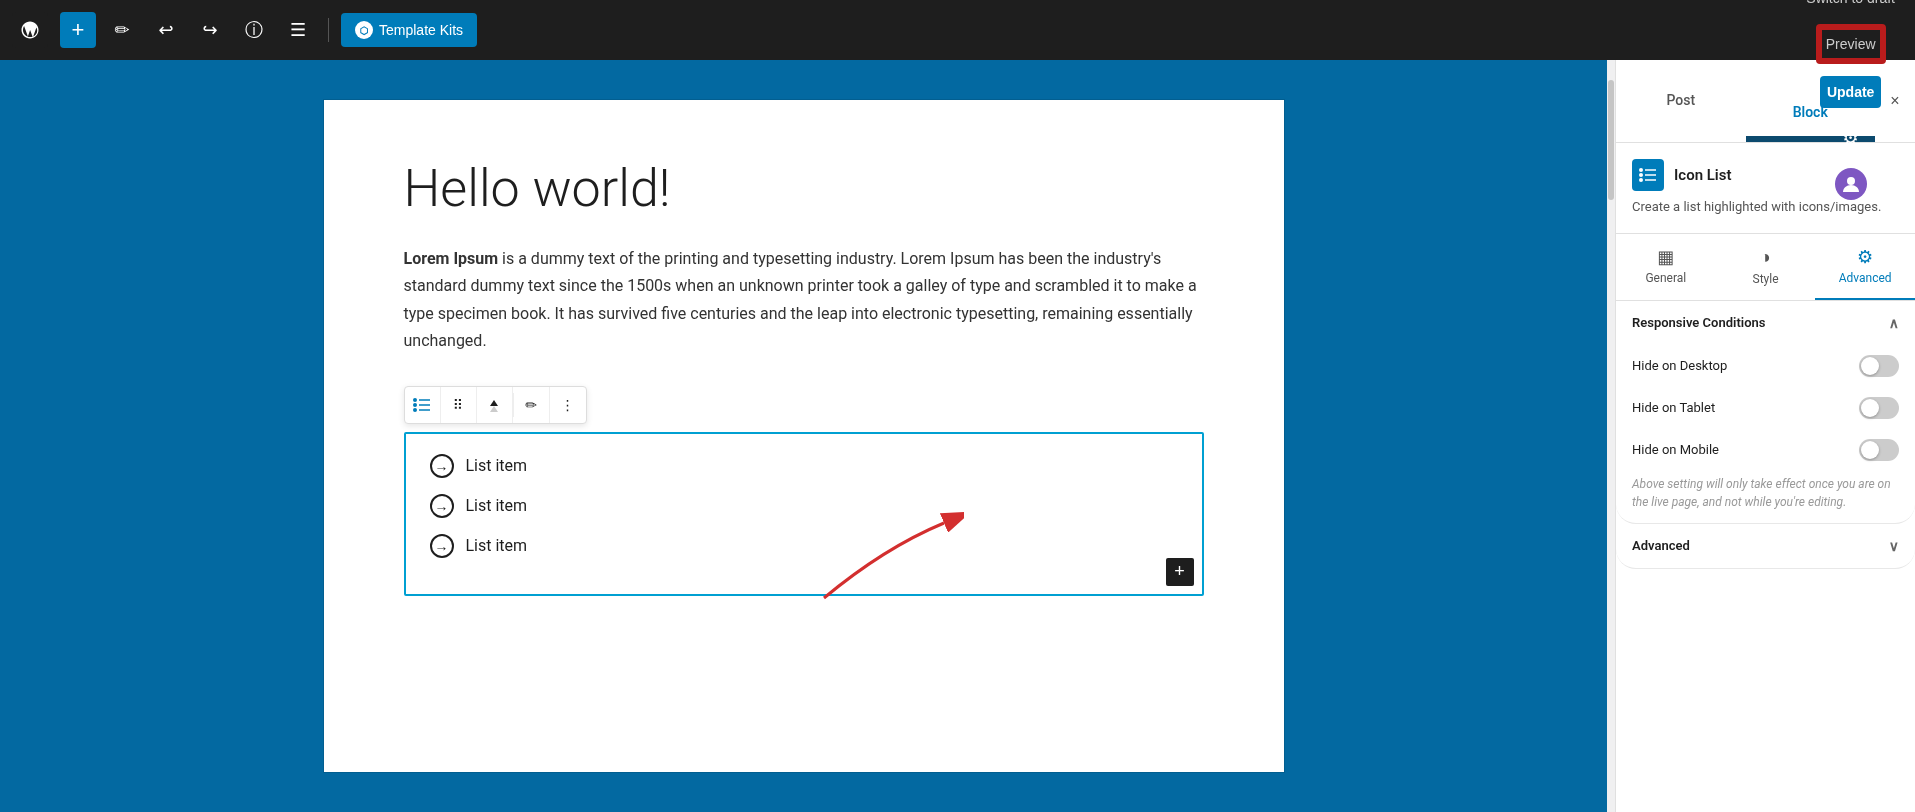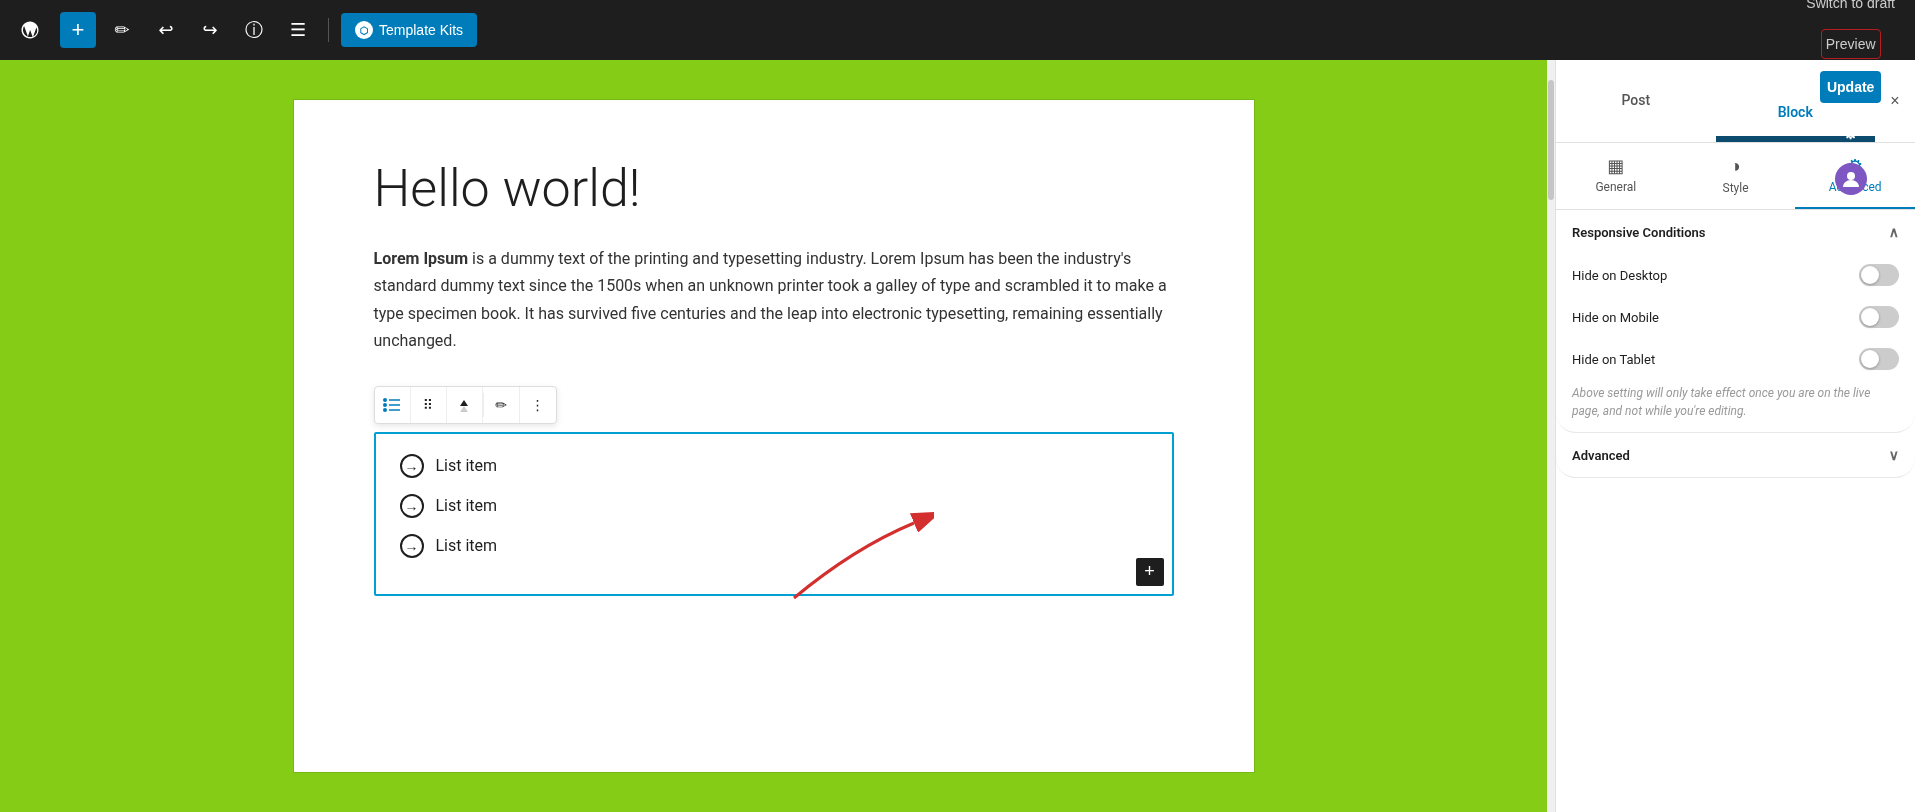--- a/index.html
+++ b/index.html
@@ -84,21 +84,21 @@
     .switch-draft-btn {
       background: transparent;
       border: none;
       color: #ccc;
       cursor: pointer;
       font-size: 14px;
       padding: 6px 8px;
     }
     .preview-btn {
       background: transparent;
-      border: 1px solid #b91c1c;
+      border: 6px solid #b91c1c;
       color: #ccc;
       cursor: pointer;
       font-size: 14px;
       padding: 6px 4px;
       border-radius: 4px;
     }
     .update-btn {
       background: #007cba;
       color: white;
       border: none;
@@ -141,21 +141,21 @@
     
     .main-area {
       display: flex;
       flex: 1;
       overflow: hidden;
     }
 
     
     .editor-area {
       flex: 1;
-      background: #84cc16;
+      background: #0369a1;
       overflow-y: auto;
       display: flex;
       justify-content: center;
       padding: 40px 20px;
       position: relative;
     }
     .editor-canvas {
       background: white;
       width: 100%;
       max-width: 960px;
@@ -264,21 +264,21 @@
       height: 120px;
       background: #c5c5c5;
       border-radius: 3px;
       position: absolute;
       top: 20px;
       left: 1px;
     }
 
     
     .right-panel {
-      width: 360px;
+      width: 300px;
       background: white;
       border-left: 1px solid #e0e0e0;
       display: flex;
       flex-direction: column;
       flex-shrink: 0;
       overflow: hidden;
     }
     .panel-header {
       display: flex;
       align-items: center;
@@ -565,20 +565,36 @@
   </div>
 
   <div class="right-panel">
 
     <div class="panel-header">
       <div class="panel-tab">Post</div>
       <div class="panel-tab active">Block</div>
       <button class="panel-close">×</button>
     </div>
 
+    <div class="block-info">
+      <div class="block-info-header">
+        <div class="block-info-icon">
+          <svg width="18" height="14" viewBox="0 0 18 14" fill="white">
+              <circle cx="2" cy="2" r="2"></circle>
+              <circle cx="2" cy="7" r="2"></circle>
+              <circle cx="2" cy="12" r="2"></circle>
+              <line x1="6" y1="2" x2="17" y2="2" stroke="white" stroke-width="1.5"></line>
+              <line x1="6" y1="7" x2="17" y2="7" stroke="white" stroke-width="1.5"></line>
+              <line x1="6" y1="12" x2="17" y2="12" stroke="white" stroke-width="1.5"></line>
+            </svg>
+        </div>
+        <span class="block-info-title">Icon List</span>
+      </div>
+      <p class="block-info-desc">Create a list highlighted with icons/images.</p>
+    </div>
 
     <div class="block-controls-tabs">
       <div class="control-tab">
         <span class="control-tab-icon">▦</span>
         <span>General</span>
       </div>
       <div class="control-tab">
         <span class="control-tab-icon">◑</span>
         <span>Style</span>
       </div>
@@ -595,26 +611,26 @@
           <span>Responsive Conditions</span>
           <span class="chevron-up"></span>
         </div>
 
         <div class="toggle-row">
           <span class="toggle-label">Hide on Desktop</span>
           <div class="toggle-switch"></div>
         </div>
 
         <div class="toggle-row">
+          <span class="toggle-label">Hide on Tablet</span>
+          <div class="toggle-switch"></div>
+        </div>
+
+        <div class="toggle-row">
           <span class="toggle-label">Hide on Mobile</span>
-          <div class="toggle-switch"></div>
-        </div>
-
-        <div class="toggle-row">
-          <span class="toggle-label">Hide on Tablet</span>
           <div class="toggle-switch"></div>
         </div>
 
         <p class="note-text">Above setting will only take effect once you are on the live page, and not while you're editing.</p>
       </div>
 
 
       <div class="panel-section">
         <div class="panel-section-header">
           <span>Advanced</span>

